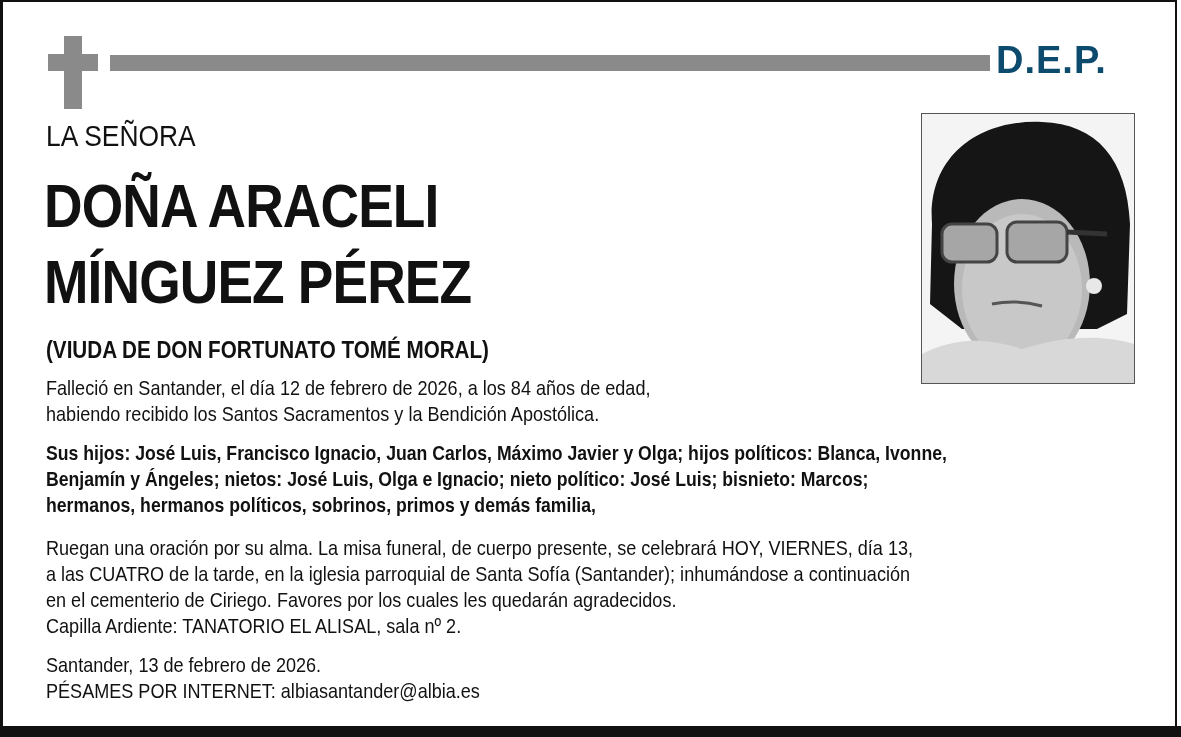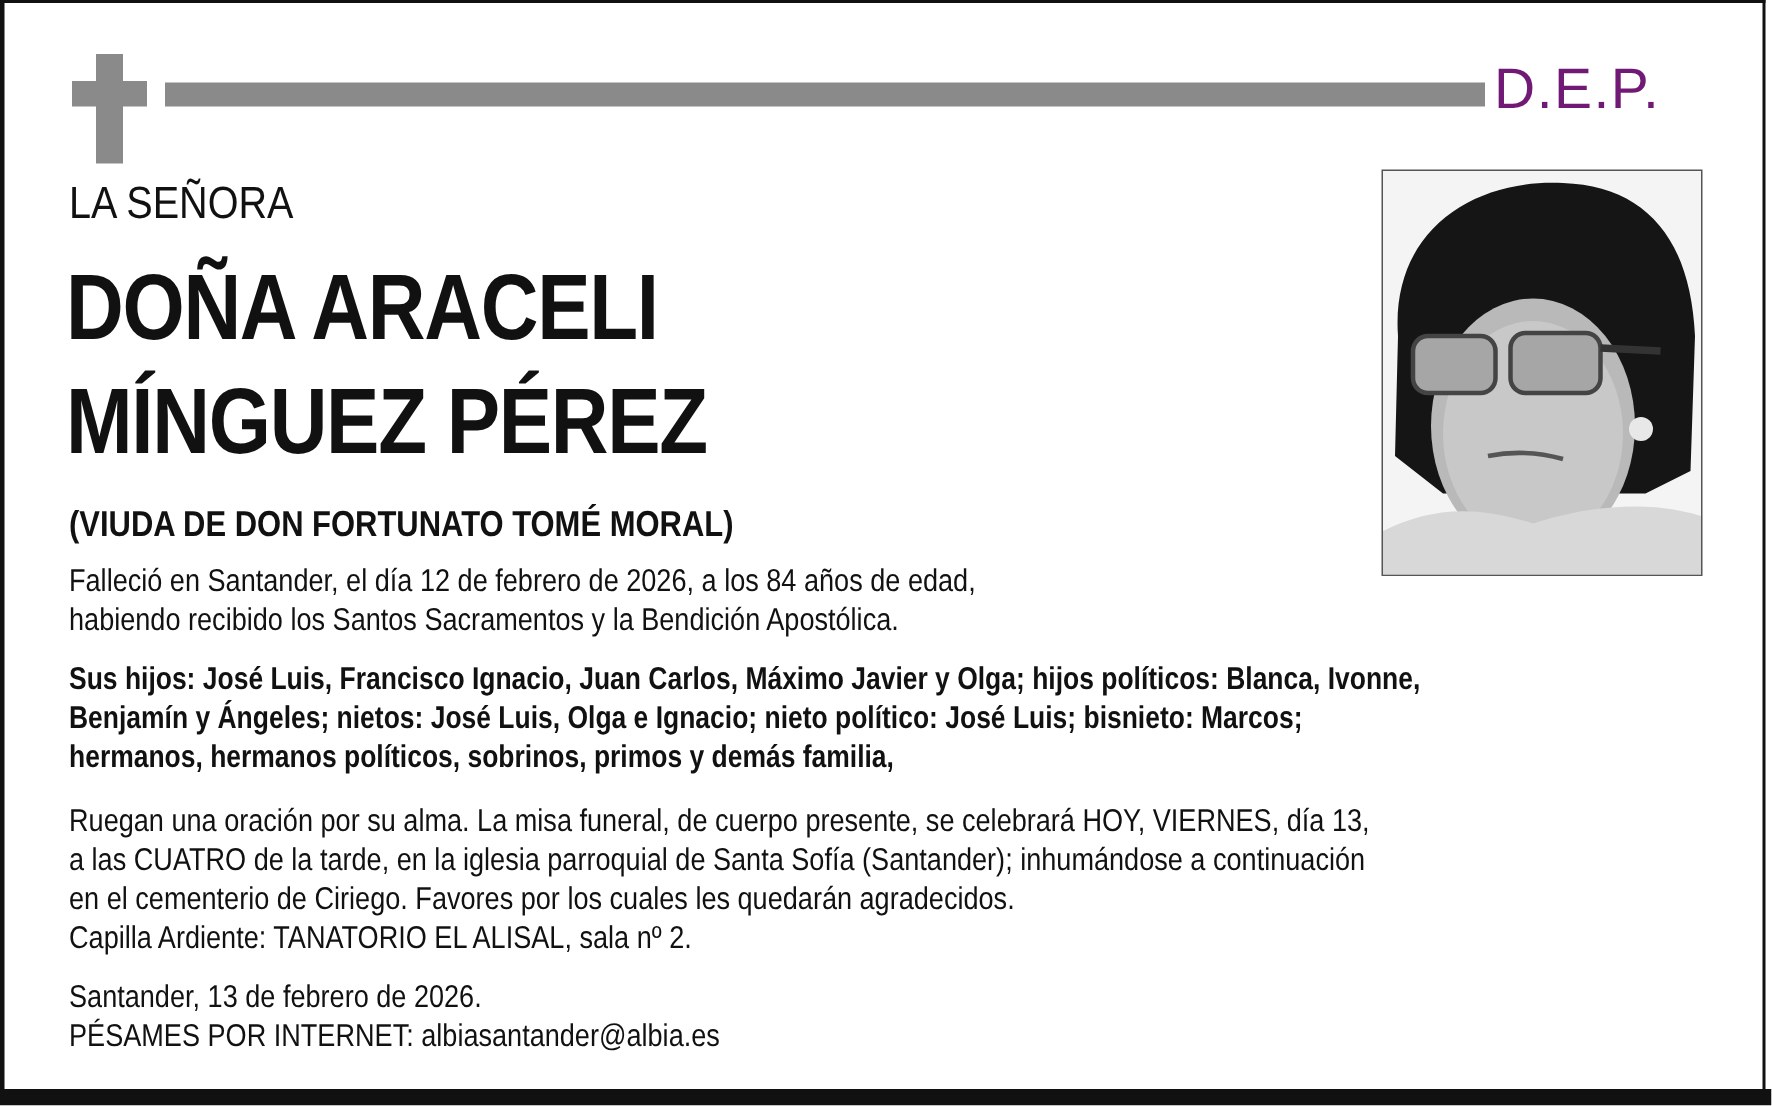--- a/index.html
+++ b/index.html
@@ -3,21 +3,21 @@
 <meta charset="utf-8">
 <style>
   html, body { margin: 0; padding: 0; background: #ffffff; }
   body { width: 1181px; height: 737px; position: relative; overflow: hidden; font-family: "Liberation Sans", "DejaVu Sans", sans-serif; color: #111; }
   .frame { position: absolute; left: 0; top: 0; width: 1177px; height: 726px; border-left: 3px solid #111; border-top: 2px solid #111; border-right: 2px solid #111; box-sizing: border-box; }
   .bottom-bar { position: absolute; left: 0; top: 726px; width: 1181px; height: 11px; background: #111; }
 
   .cross-v { position: absolute; left: 64px; top: 36px; width: 18px; height: 73px; background: #8a8a8a; }
   .cross-h { position: absolute; left: 48px; top: 54px; width: 50px; height: 17px; background: #8a8a8a; }
   .rule { position: absolute; left: 110px; top: 55px; width: 880px; height: 16px; background: #8a8a8a; }
-  .dep { position: absolute; left: 996px; top: 38px; font-size: 38px; font-weight: normal; color: #701a75; letter-spacing: 1px; line-height: 44px; }
+  .dep { position: absolute; left: 996px; top: 38px; font-size: 38px; font-weight: bold; color: #0c4a6e; letter-spacing: 1px; line-height: 44px; }
 
   .title-prefix { position: absolute; left: 46px; top: 117px; font-size: 30px; line-height: 38px; letter-spacing: 0px; transform: scaleX(0.88); transform-origin: left; }
   .name { position: absolute; left: 44px; top: 168px; font-size: 62px; font-weight: bold; line-height: 76px; letter-spacing: -1px; transform: scaleX(0.86); transform-origin: left; }
 
   .photo { position: absolute; left: 921px; top: 113px; width: 214px; height: 271px; border: 1px solid #555; box-sizing: border-box; background: #fafafa; overflow: hidden; }
 
   .widow { position: absolute; left: 46px; top: 335px; font-size: 24px; font-weight: bold; line-height: 30px; transform: scaleX(0.86); transform-origin: left; white-space: nowrap; }
   .para { position: absolute; left: 46px; font-size: 21px; line-height: 26px; white-space: nowrap; transform: scaleX(0.86); transform-origin: left; }
   .para.bold { font-weight: bold; transform: scaleX(0.84); }
   .line { display: block; }

